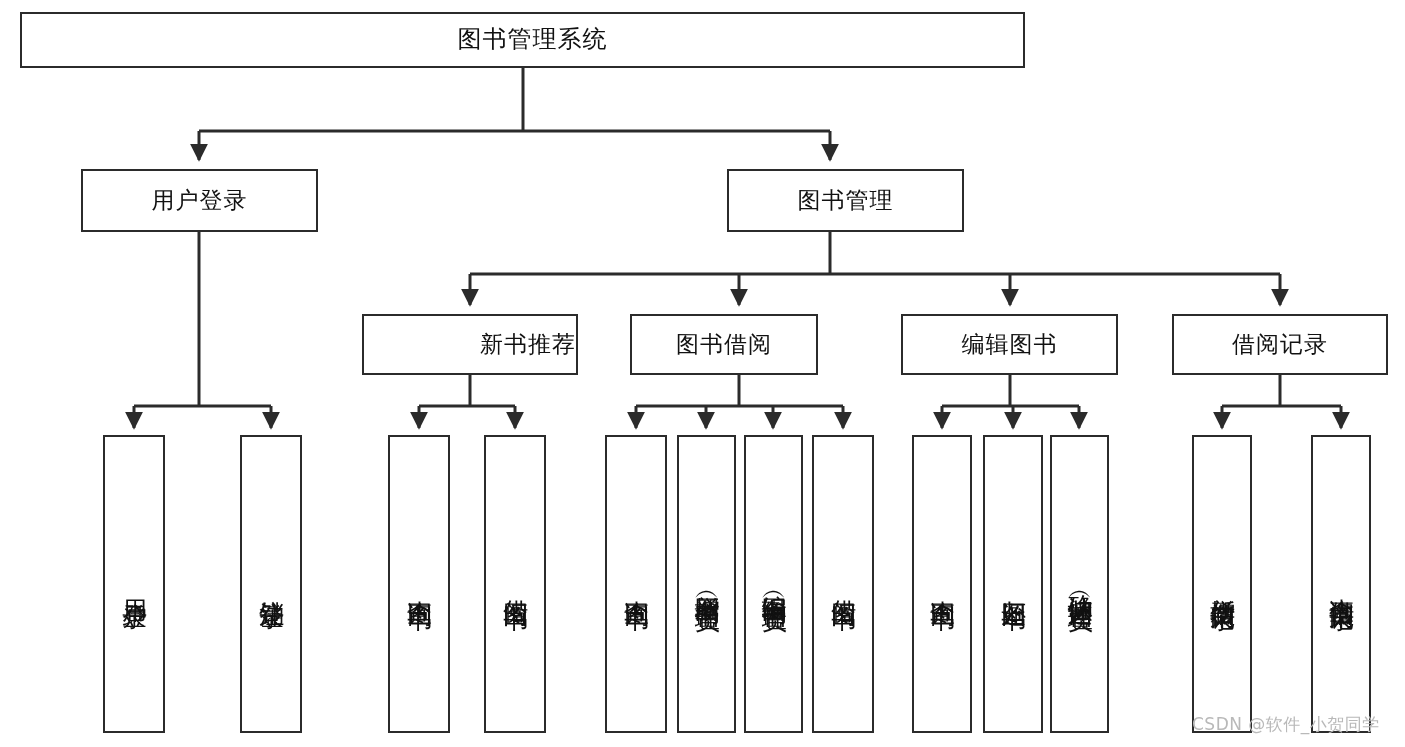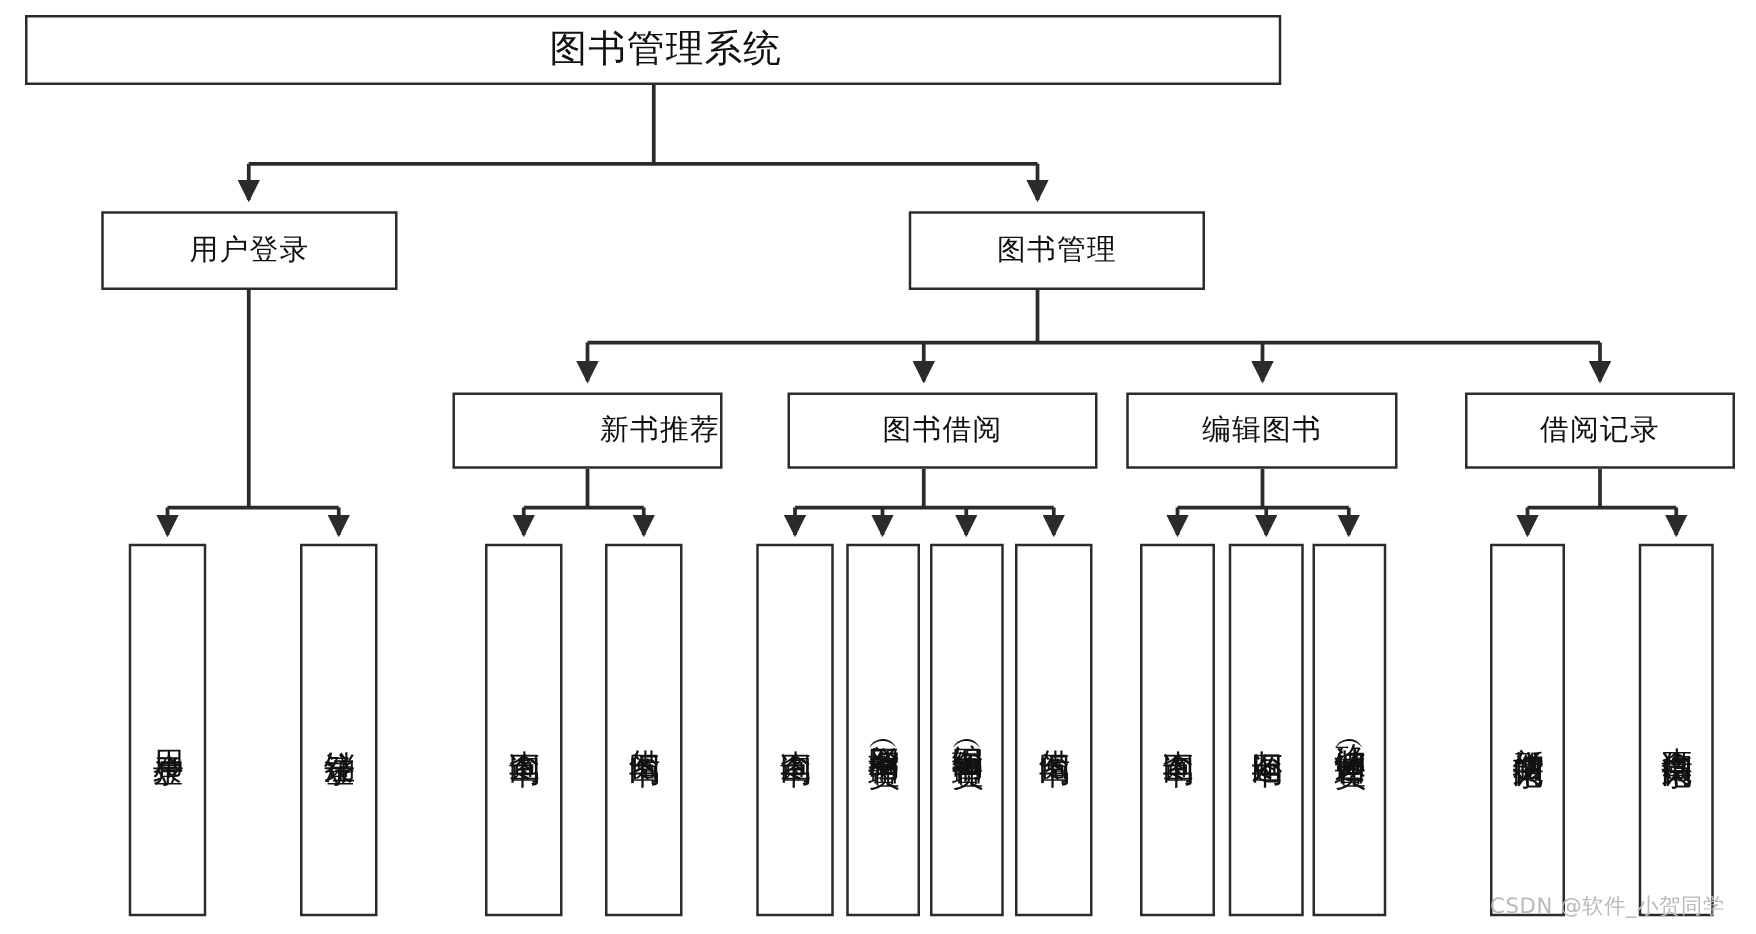--- a/index.html
+++ b/index.html
@@ -41,21 +41,21 @@
     line-height: 1.22;
     color: #111111;
     letter-spacing: 1px;
   }
   
   .node.h .label {
     font-size: 23px;
     white-space: nowrap;
   }
   .node.root .label {
-    font-size: 30px;
+    font-size: 24px;
     margin-left: 20px;
   }
   
   .node.v {
     align-items: center;
     justify-content: center;
     padding: 6px 0;
   }
   .node.v .label {
     writing-mode: vertical-rl;
@@ -137,21 +137,21 @@
   <div class="node h" style="left:81px; top:169px; width:237px; height:63px;">
     <span class="label">用户登录</span>
   </div>
   <div class="node h" style="left:711px; top:169px; width:237px; height:63px;margin-left:16px;">
     <span class="label">图书管理</span>
   </div>
 
   <div class="node h" style="left:362px; top:314px; width:216px; height:61px;justify-content:flex-end;">
     <span class="label">新书推荐</span>
   </div>
-  <div class="node h" style="left:630px; top:314px; width:248px; height:61px;justify-content:center;">
+  <div class="node h" style="left:630px; top:314px; width:188px; height:61px;justify-content:center;">
     <span class="label">图书借阅</span>
   </div>
   <div class="node h" style="left:901px; top:314px; width:217px; height:61px;">
     <span class="label">编辑图书</span>
   </div>
   <div class="node h" style="left:1172px; top:314px; width:216px; height:61px;">
     <span class="label">借阅记录</span>
   </div>
 
   <div class="node v" style="left:103px; top:435px; width:62px; height:298px;">

